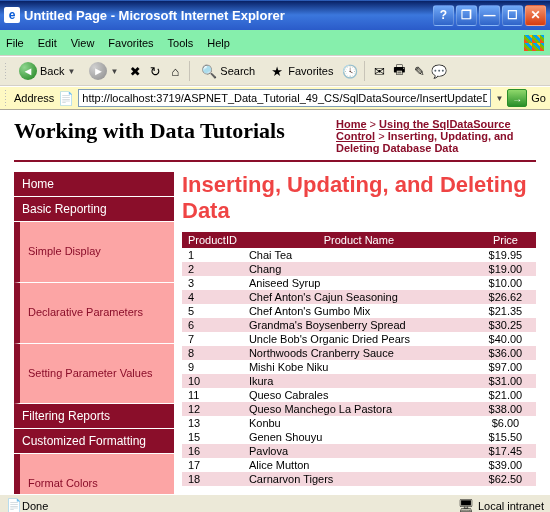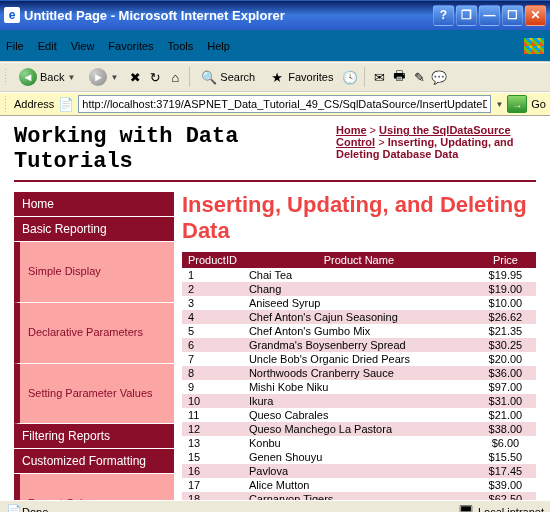--- a/index.html
+++ b/index.html
@@ -4,35 +4,35 @@
 <style>
 * { margin: 0; padding: 0; box-sizing: border-box; }
 body { font-family: Tahoma, Arial, sans-serif; font-size: 11px; background: #ece9d8; width: 550px; height: 512px; overflow: hidden; }
 .titlebar { background: linear-gradient(to bottom, #3b77dd 0%, #0a246a 5%, #3b77dd 50%, #2a5bc9 100%); height: 30px; display: flex; align-items: center; padding: 0 4px; color: #fff; }
 .titlebar .icon-e { width: 16px; height: 16px; background: #fff; border-radius: 2px; display: flex; align-items: center; justify-content: center; color: #0a5cd6; font-weight: bold; font-size: 12px; margin-right: 4px; }
 .titlebar .title { flex: 1; font-size: 13px; font-weight: bold; }
 .titlebar .winbtns { display: flex; gap: 2px; }
 .titlebar .winbtn { width: 21px; height: 21px; border-radius: 3px; display: flex; align-items: center; justify-content: center; font-size: 12px; font-weight: bold; color: #fff; border: 1px solid #fff3; }
 .winbtn.min, .winbtn.max, .winbtn.q, .winbtn.w { background: linear-gradient(to bottom,#6fa8f7,#2f64c8); }
 .winbtn.close { background: linear-gradient(to bottom,#f7966f,#d63c0f); }
-.menubar { background: #0369a1; height: 32px; display: flex; align-items: center; padding: 0 6px; gap: 14px; border-bottom: 1px solid #d4d0c8; }
+.menubar { background: #86efac; height: 26px; display: flex; align-items: center; padding: 0 6px; gap: 14px; border-bottom: 1px solid #d4d0c8; }
 .menubar span { font-size: 11px; }
 .menubar .winlogo { margin-left: auto; width: 20px; height: 16px; background: linear-gradient(45deg,#f25022 0 25%,#7fba00 25% 50%,#00a4ef 50% 75%,#ffb900 75% 100%); background-size: 8px 8px; }
 .toolbar { background: #ece9d8; height: 30px; display: flex; align-items: center; padding: 0 4px; gap: 4px; border-top: 1px solid #fff; border-bottom: 1px solid #d4d0c8; }
 .tbtn { display: flex; align-items: center; gap: 3px; padding: 2px 5px; border-radius: 3px; font-size: 11px; }
 .tbtn .i { width: 18px; height: 18px; border-radius: 50%; display: flex; align-items: center; justify-content: center; font-size: 11px; }
 .back .i { background: radial-gradient(circle at 30% 30%,#8fd68f,#1a7f1a); color: #fff; }
 .fwd .i { background: radial-gradient(circle at 30% 30%,#d0d0d0,#8a8a8a); color: #fff; }
 .tico { width: 16px; height: 16px; display: inline-flex; align-items: center; justify-content: center; font-size: 13px; }
 .addrbar { background: #fef9c3; height: 24px; display: flex; align-items: center; padding: 0 4px; gap: 4px; border-top: 1px solid #fff; border-bottom: 1px solid #aca899; }
 .addrbar input { flex: 1; height: 18px; font-size: 11px; padding: 0 3px; border: 1px solid #7f9db9; }
 .gobtn { width: 20px; height: 18px; background: linear-gradient(to bottom,#8fd86b,#2a8f2a); border: 1px solid #2a8f2a; border-radius: 2px; color: #fff; display: flex; align-items: center; justify-content: center; font-size: 10px; }
 .page { background: #fff; height: 384px; overflow: auto; padding: 8px 14px; position: relative; }
 .page-header { display: flex; justify-content: space-between; align-items: flex-start; gap: 12px; border-bottom: 2px solid #8a0e2a; padding-bottom: 6px; margin-bottom: 10px; }
-.page-header h1 { font-family: Liberation Mono, monospace; font-size: 22px; font-weight: bold; color: #000; }
+.page-header h1 { font-family: Liberation Serif, serif; font-size: 22px; font-weight: bold; color: #000; }
 .breadcrumb { font-size: 11px; font-family: Verdana, sans-serif; max-width: 200px; }
 .breadcrumb a { color: #8a0e2a; text-decoration: underline; font-weight: bold; }
 .breadcrumb .sep { color: #8a0e2a; }
 .breadcrumb .cur { color: #8a0e2a; font-weight: bold; }
 .content-row { display: flex; gap: 8px; }
 .sidebar { width: 160px; flex-shrink: 0; }
 .nav-section { background: #8a0e2a; color: #fff; padding: 5px 8px; font-size: 12px; font-family: Verdana, sans-serif; border-bottom: 1px solid #fff; }
 .nav-item { background: #fca5a5; color: #8a0e2a; padding: 23px 8px; font-size: 11px; border-left: 6px solid #8a0e2a; border-bottom: 1px solid #fff; font-family: Verdana, sans-serif; line-height: 1.25; }
 .main { flex: 1; }
 .main h2 { font-family: "Trebuchet MS", Verdana, sans-serif; font-size: 22px; font-weight: bold; margin-bottom: 8px; color: #ef4444; }
@@ -175,21 +175,21 @@
               <td>$21.35</td>
             </tr>
             <tr class="even">
               <td>6</td>
               <td>Grandma's Boysenberry Spread</td>
               <td>$30.25</td>
             </tr>
             <tr>
               <td>7</td>
               <td>Uncle Bob's Organic Dried Pears</td>
-              <td>$20.00</td>
+              <td>$40.00</td>
             </tr>
             <tr class="even">
               <td>8</td>
               <td>Northwoods Cranberry Sauce</td>
               <td>$36.00</td>
             </tr>
             <tr>
               <td>9</td>
               <td>Mishi Kobe Niku</td>
               <td>$97.00</td>

